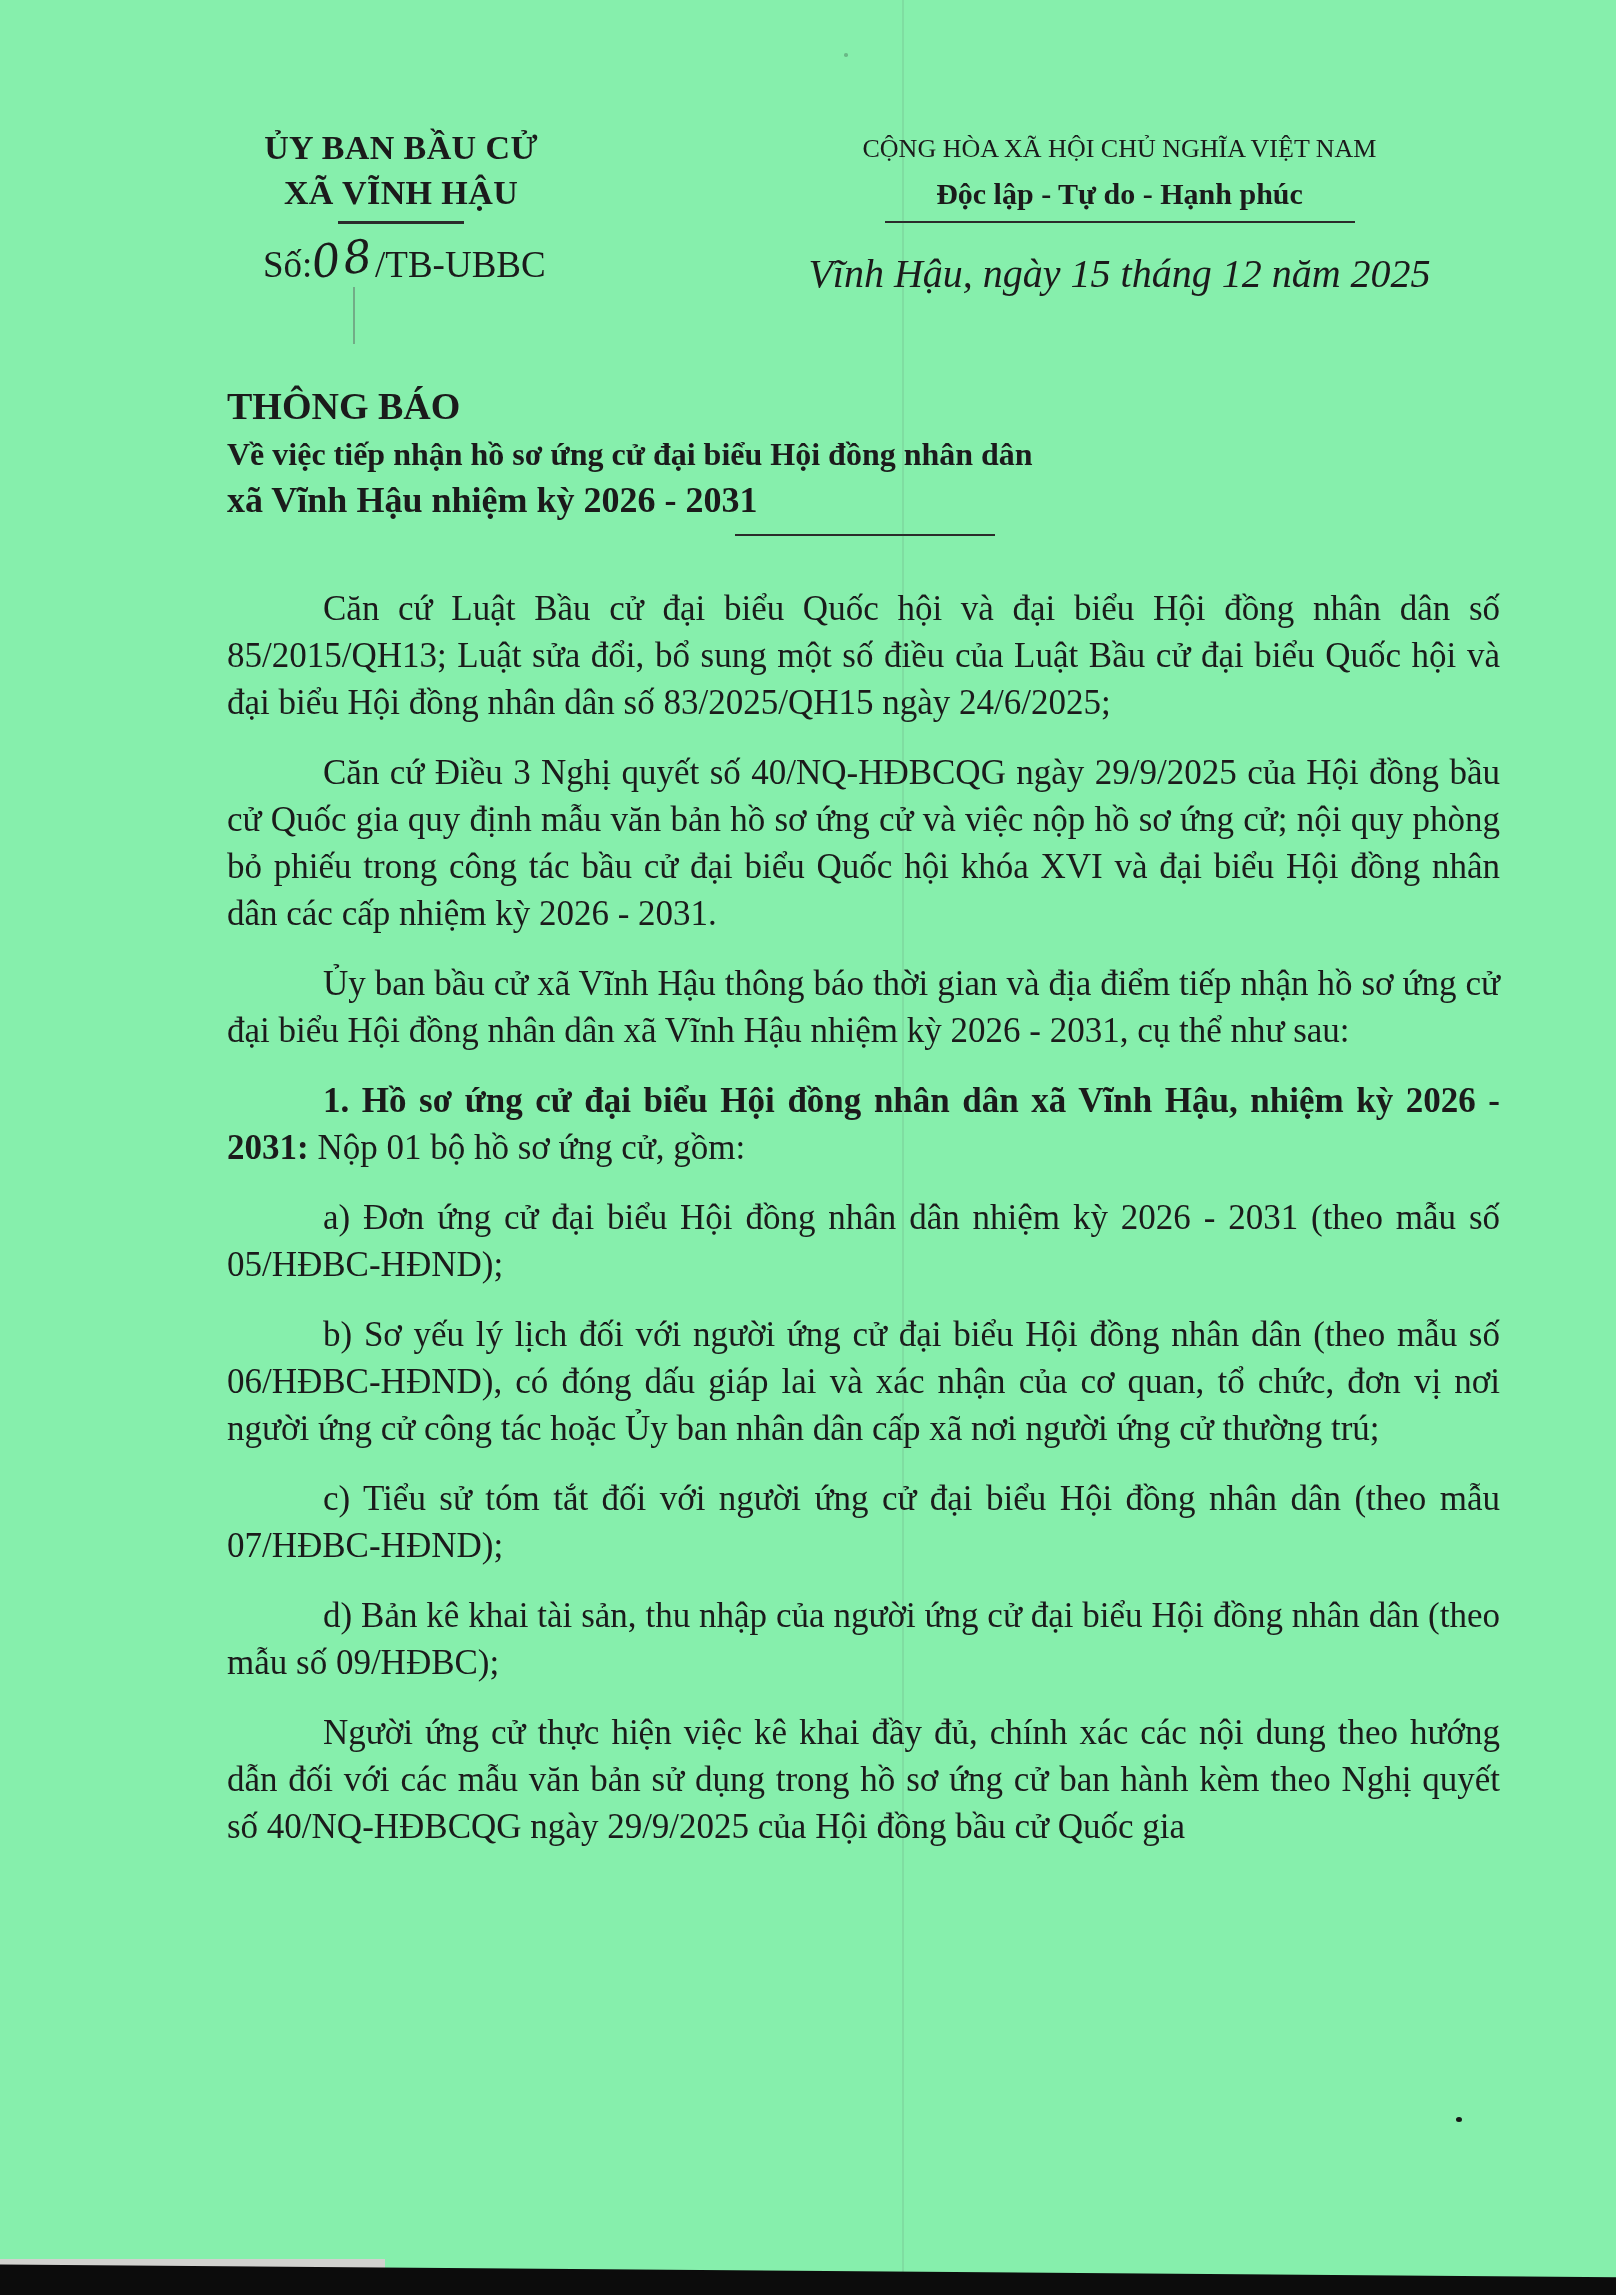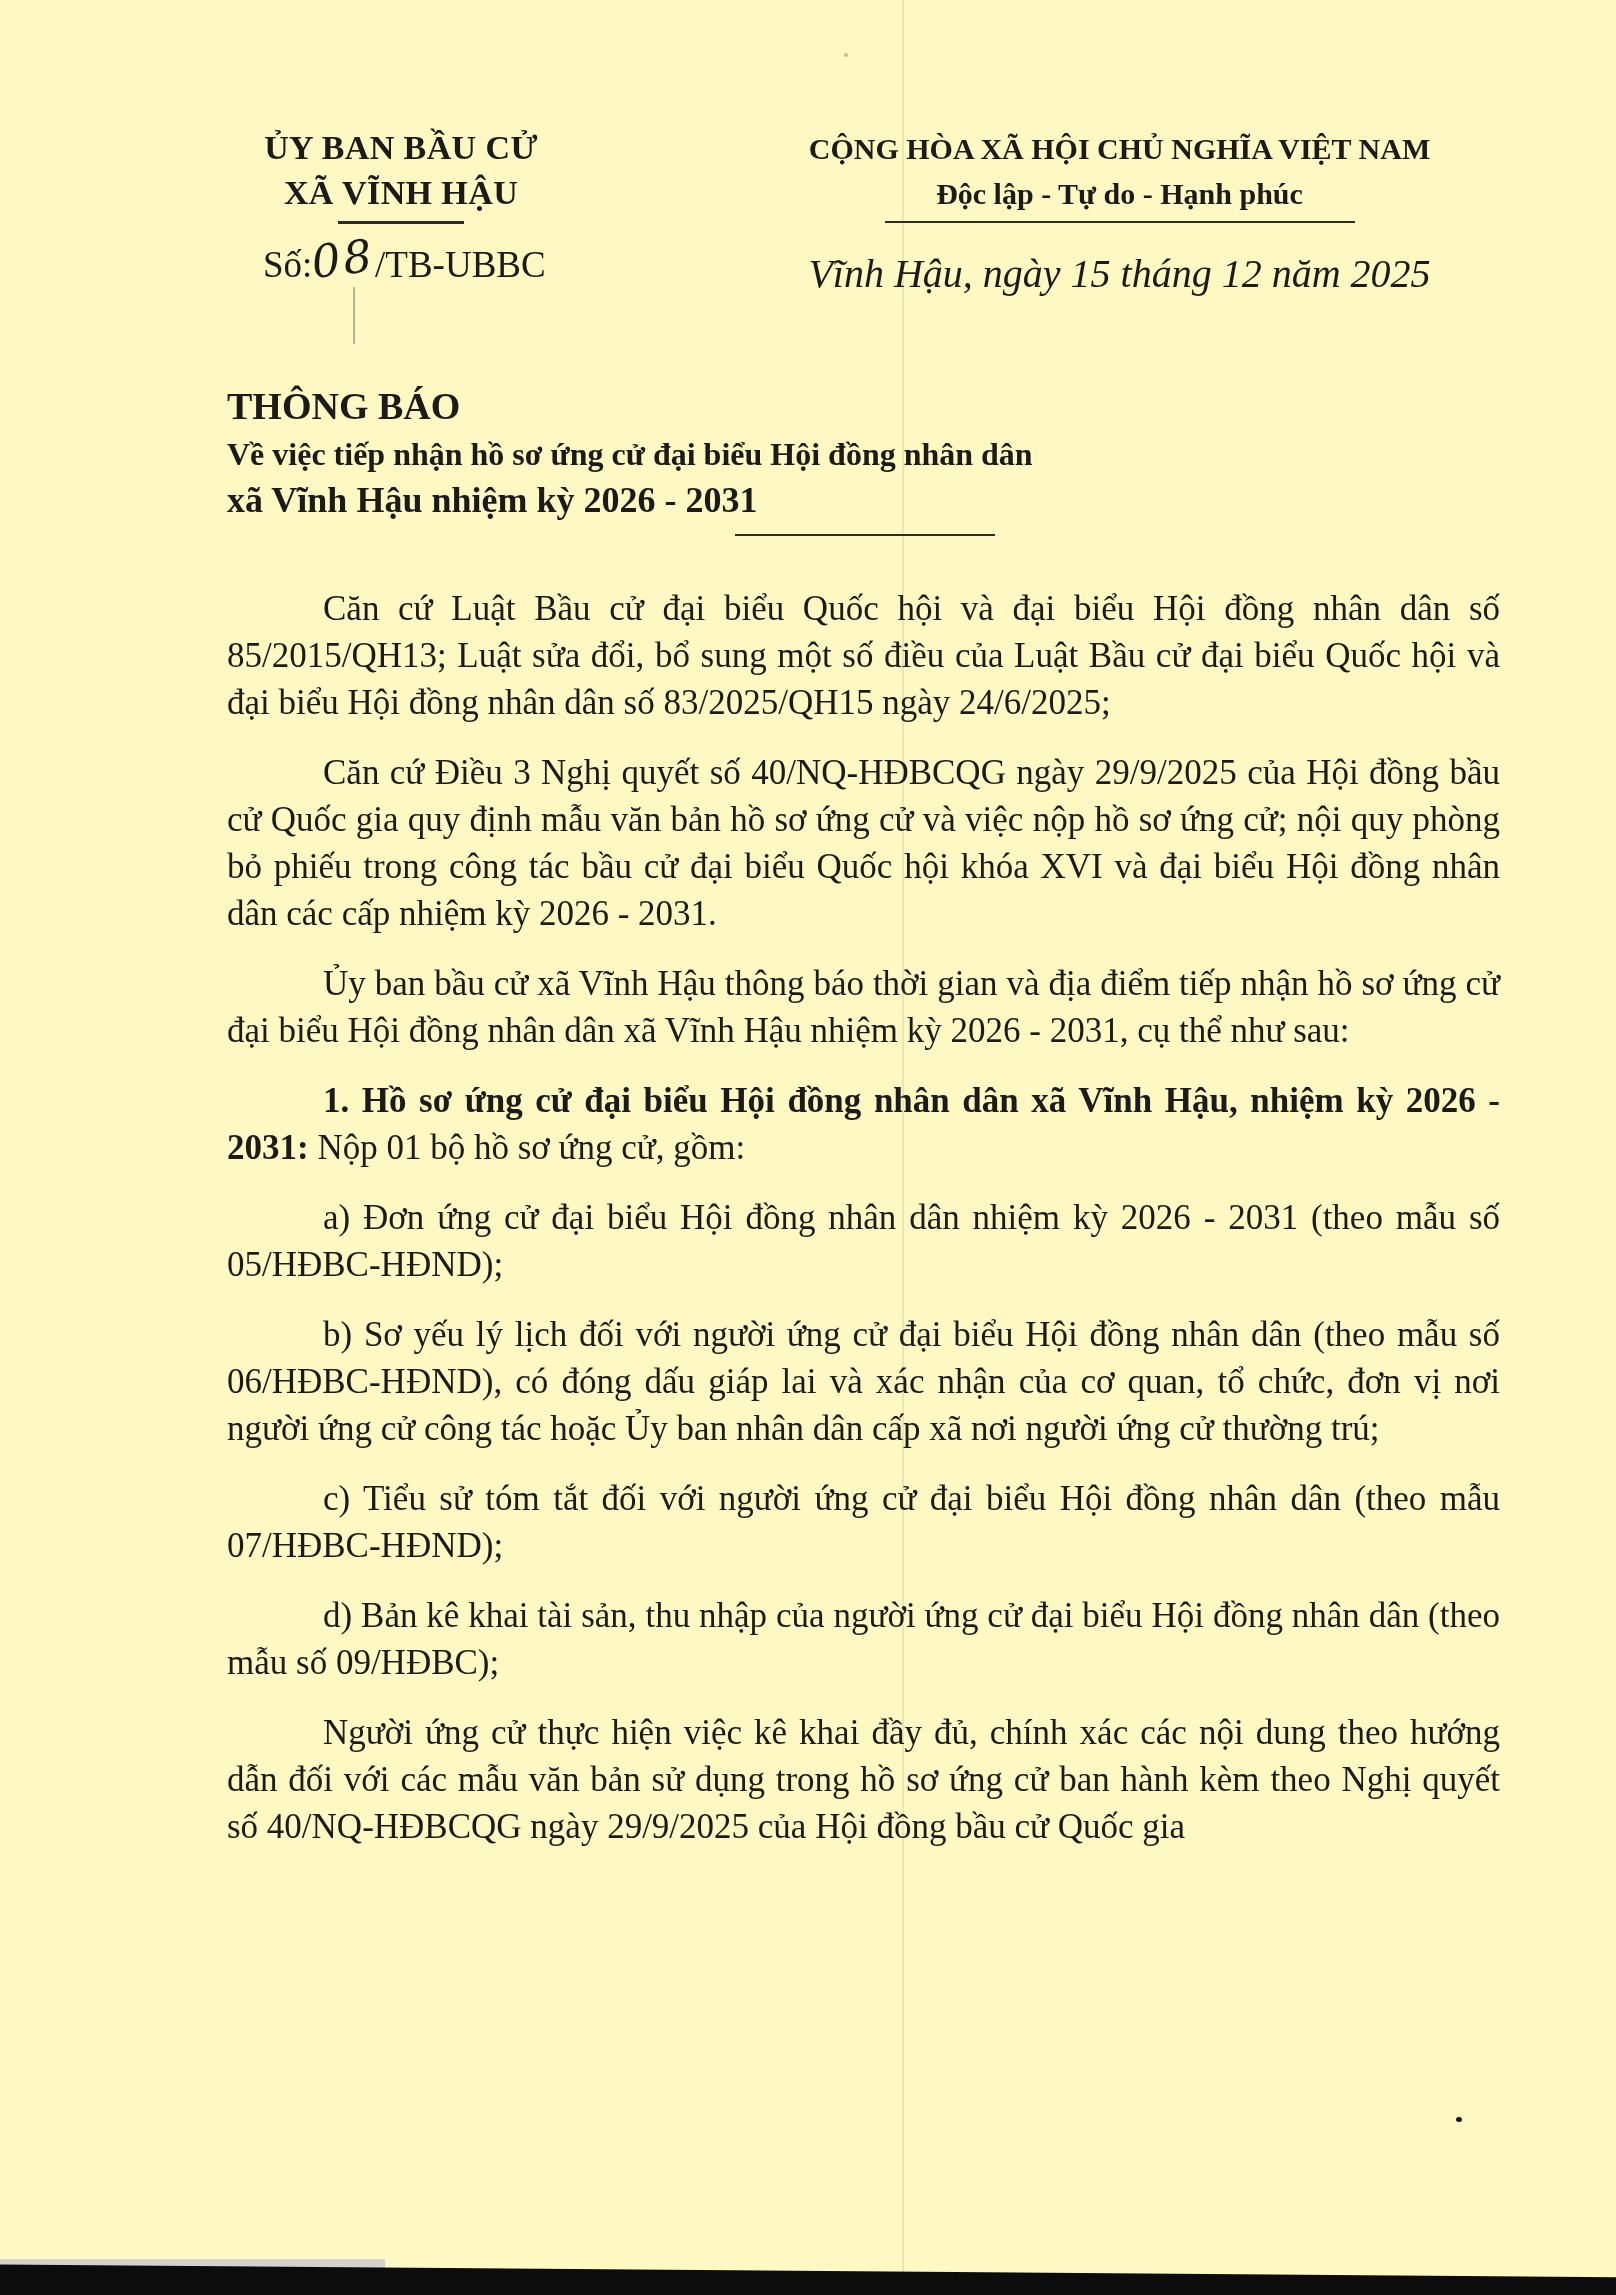--- a/index.html
+++ b/index.html
@@ -1,19 +1,19 @@
 <!DOCTYPE html>
 <html style="font-size:14.2px"><head>
 <meta charset="utf-8">
 <style>
   html,body { margin:0; padding:0; background:#e8e8e8; }
   .page {
     position:relative;
     width:1616px; height:2295px;
-    background:#fef9c3;
+    background:#86efac;
     font-family:"Liberation Serif","DejaVu Serif",serif;
     color:#1b1b1b;
     overflow:hidden;
   }
 
   
   .header-left {
     position:absolute; left:239px; top:125px; width:324px;
     text-align:center;
   }
@@ -26,21 +26,21 @@
   .handwritten {
     font-family:"DejaVu Serif",serif;
     font-style:italic; font-size:45px; letter-spacing:2.7px;
     display:inline-block; transform:rotate(-7deg) translateY(-2.7px);
   }
 
   .header-right {
     position:absolute; left:728px; top:126px; width:783px;
     text-align:center;
   }
-  .national1 { font-weight:bold; font-size:30px; line-height:45px; }
+  .national1 { font-weight:normal; font-size:26px; line-height:45px; }
   .national2 { font-weight:bold; font-size:30px; line-height:46px; }
   .hr-right { width:470px; height:2.7px; background:#2b2b2b; margin:3.6px auto 0; }
   .dateline { font-style:italic; font-size:40px; margin-top:27px; }
 
   
   .title-block {
     position:absolute; left:227px; top:381px; width:1275px;
     text-align:left; font-weight:bold;
   }
   .t1 { font-size:38px; line-height:50px; }

